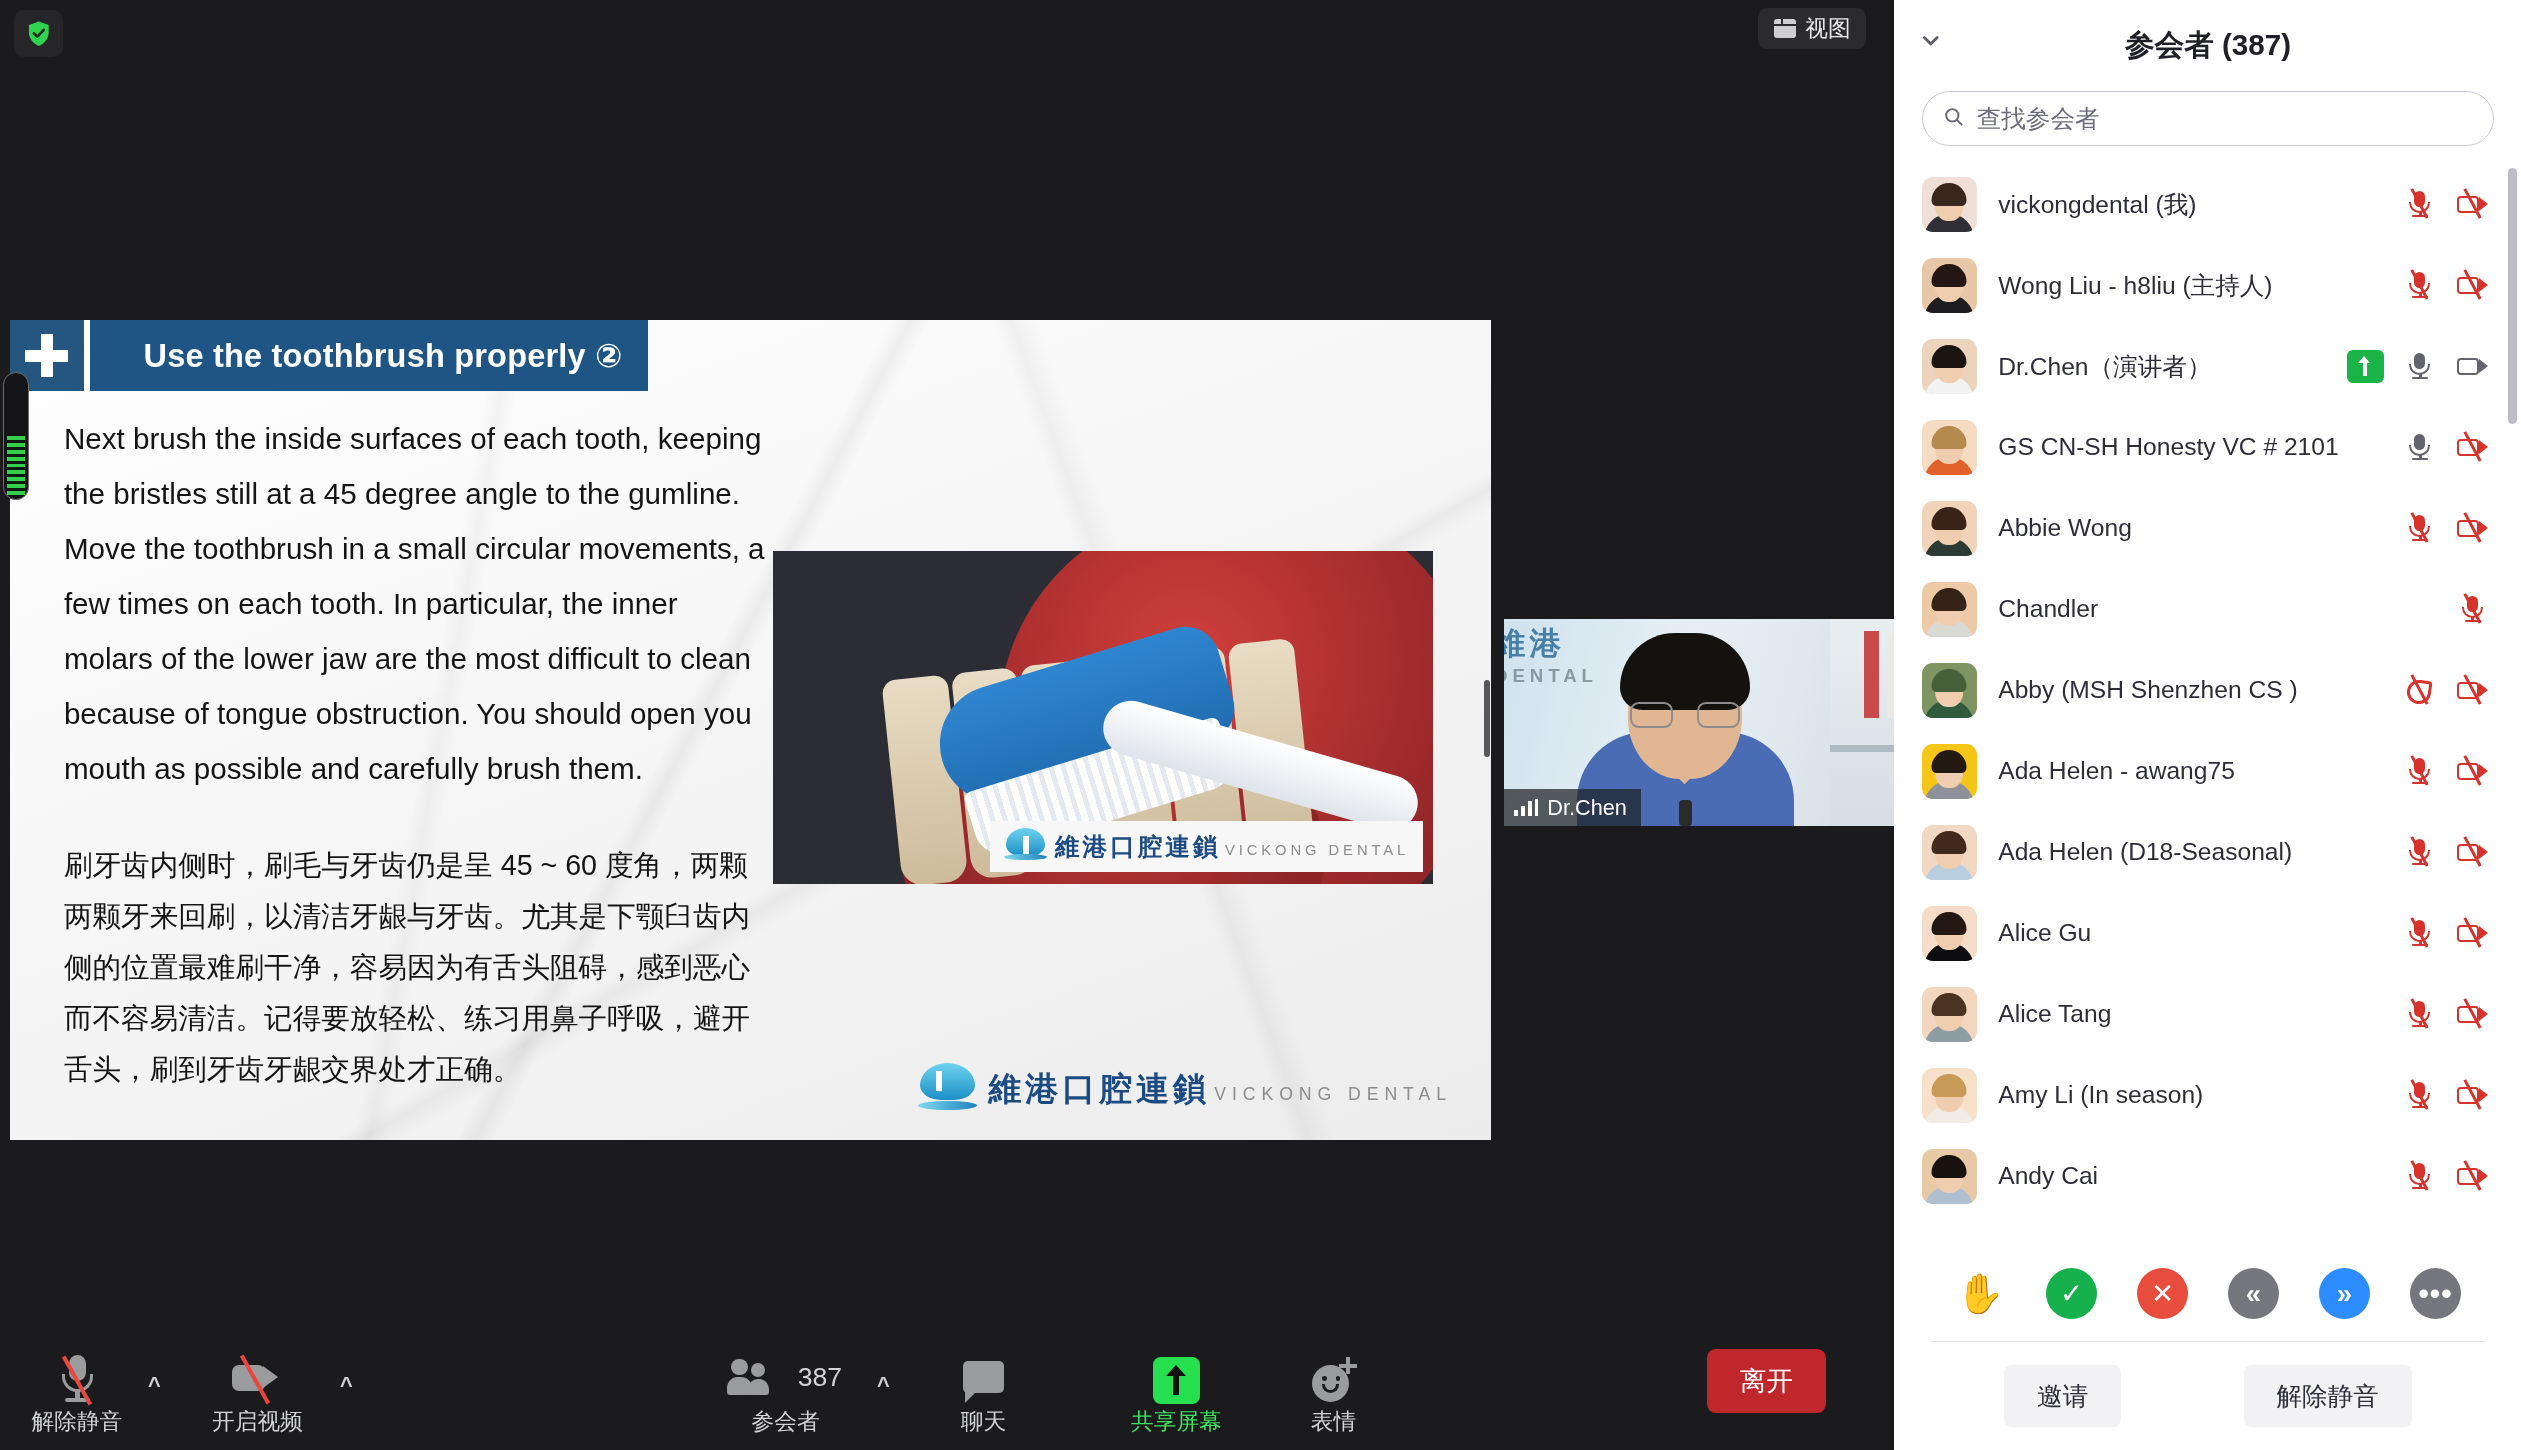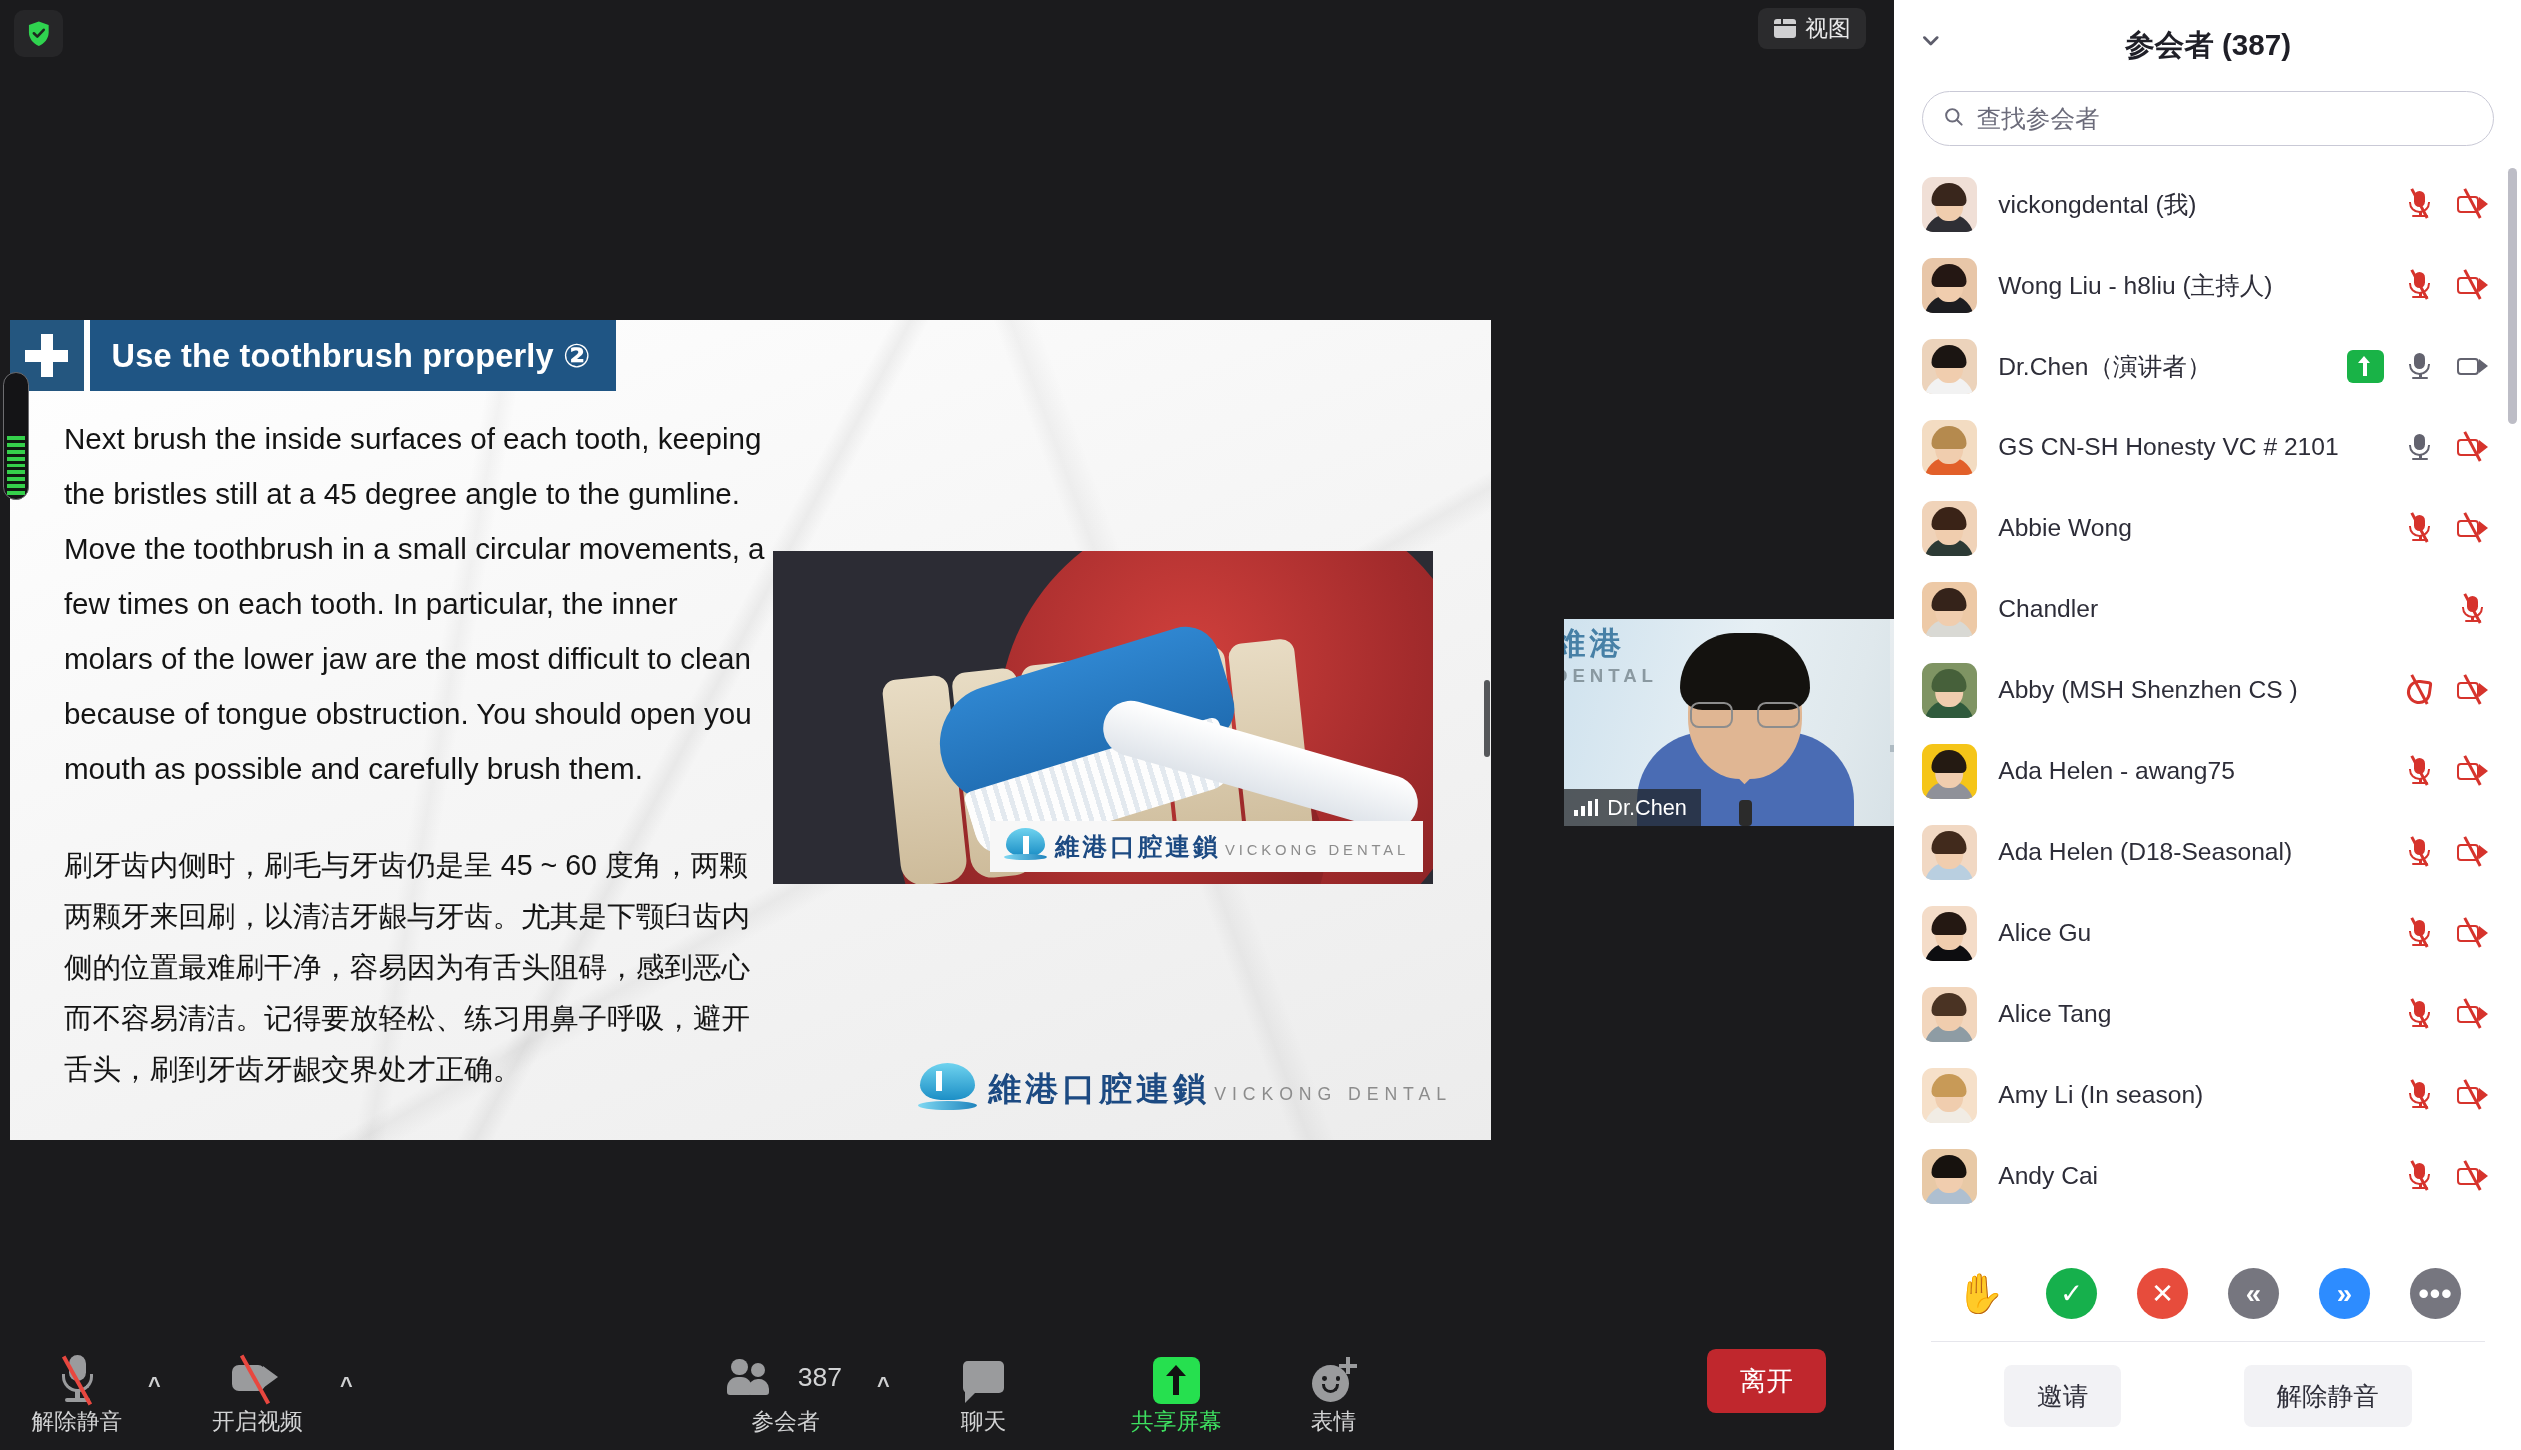--- a/index.html
+++ b/index.html
@@ -83,21 +83,21 @@
   #slide-title-plus .plus::before { left: 15.8px; top: 0; width: 11.8px; height: 43px; }
   #slide-title-plus .plus::after  { left: 0; top: 15.8px; width: 43px; height: 11.8px; }
   #slide-title-box {
     margin-left: 5.9px;
     background: #1f5584;
     display: flex; align-items: center;
     padding: 0 25.6px 0 21.7px;
   }
   #slide-title-text {
     color: #ffffff; font-size: 32.5px; font-weight: bold;
-    letter-spacing: 0.2px; white-space: nowrap;
+    letter-spacing: 0.2px; white-space: nowrap; margin-left: 32px;
   }
 
   #slide-body-en {
     position: absolute; left: 54px; top: 91px; width: 709px;
     color: #141414; font-size: 29.6px; line-height: 55px;
     font-family: "Liberation Sans", "DejaVu Sans", sans-serif;
   }
   #slide-body-zh {
     position: absolute; left: 54px; top: 520px; width: 709px;
     color: #141414; font-size: 28.6px; line-height: 51px;
@@ -199,21 +199,21 @@
     border: 1px solid #6d6d70;
     overflow: hidden;
   }
   #share-scrollbar .fill {
     position: absolute; left: 3px; bottom: 3.9px; right: 3px; height: 59px;
     background: repeating-linear-gradient(180deg,#35d04b 0 3.9px,#0f1a10 3.9px 6.9px);
   }
 
   
   #speaker-thumb {
-    position: absolute; left: 1564px; top: 619px;
+    position: absolute; left: 1504px; top: 619px;
     width: 452px; height: 207px;
     background: #0e1b24; overflow: hidden;
   }
   #speaker-thumb .room {
     position: absolute; inset: 0;
     background: linear-gradient(105deg,#cfe2ee 0%,#e6eff4 38%,#dfe8ec 62%,#c9d6dd 100%);
   }
   #speaker-thumb .shelf {
     position: absolute; right: 0; top: 0; width: 126px; height: 100%;
     background: linear-gradient(180deg,#e9eef1 0%,#d5dee3 100%);

